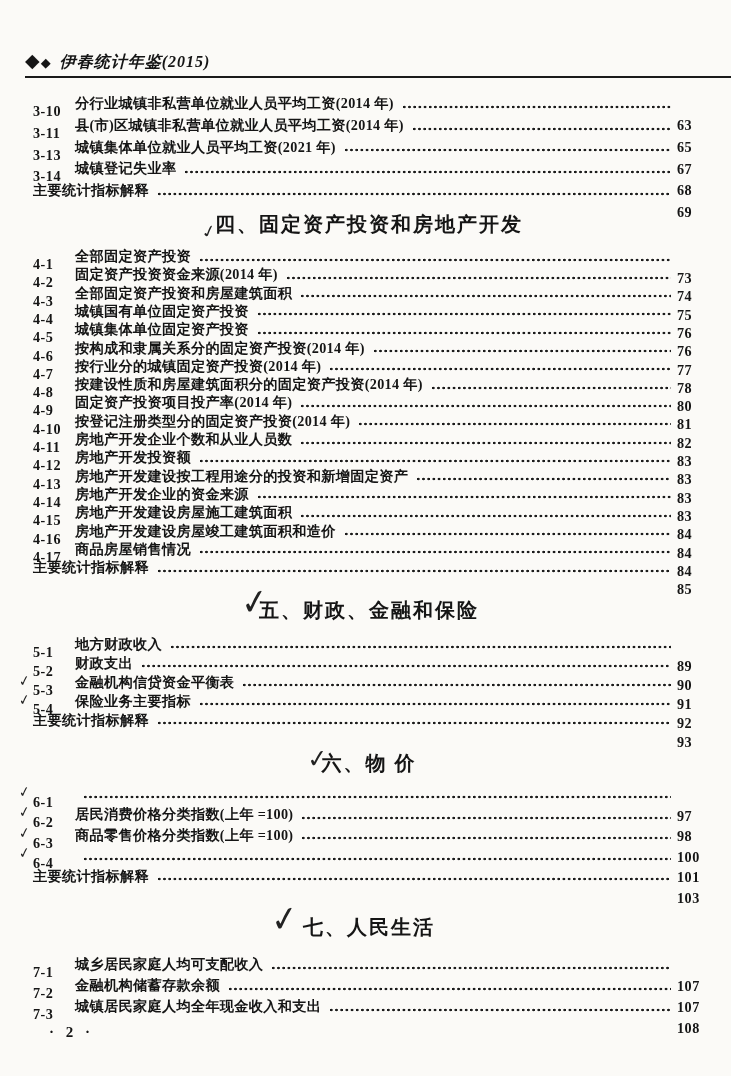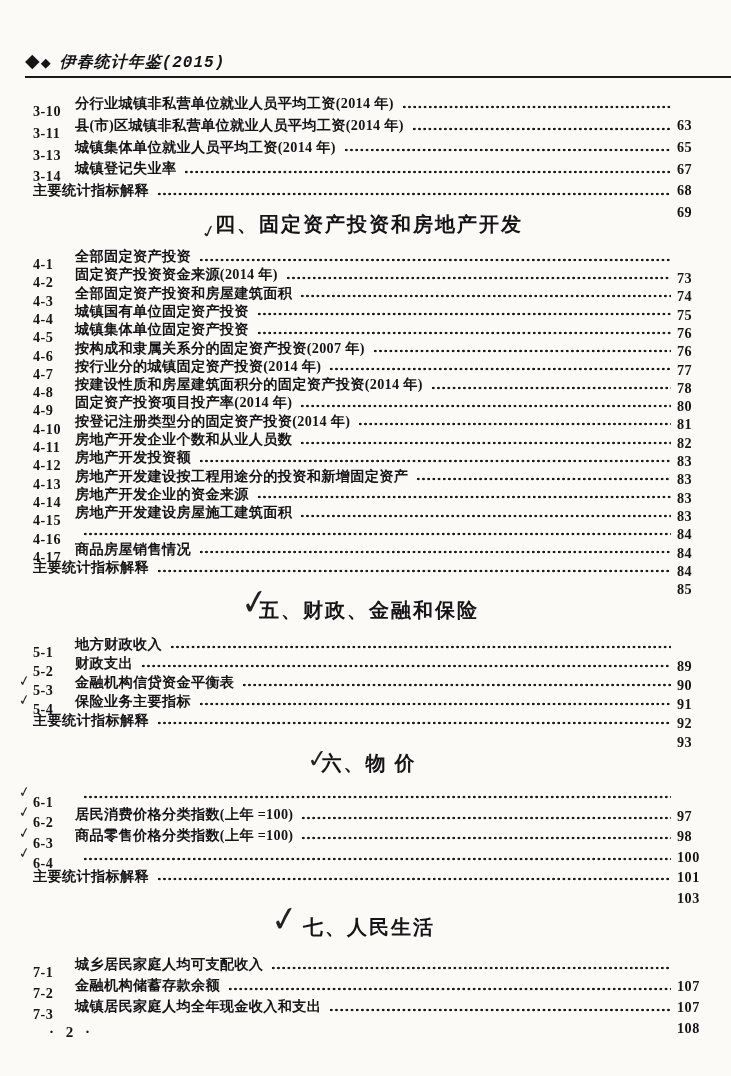--- a/index.html
+++ b/index.html
@@ -23,21 +23,20 @@
     align-items:baseline;
   }
   .d1{font-size:19px;line-height:19px;font-family:"DejaVu Sans",sans-serif;}
   .d2{font-size:13px;line-height:13px;margin-left:1px;font-family:"DejaVu Sans",sans-serif;}
   .htitle{
     margin-left:9px;
     font-size:16px;
     font-weight:bold;
     font-style:italic;
     letter-spacing:1px;
-    font-family:Liberation Mono, monospace;
   }
 
   
   .toc{margin:15px 26px 0 33px;}
 
   .toc-row{
     display:flex;
     align-items:center;
     position:relative;
     font-size:14.2px;
@@ -124,21 +123,21 @@
           <span class="pg">63</span>
         </div>
         <div class="toc-row">
           <span class="num">3-11</span>
           <span class="title">县(市)区城镇非私营单位就业人员平均工资(2014 年)</span>
           <span class="leader"></span>
           <span class="pg">65</span>
         </div>
         <div class="toc-row">
           <span class="num">3-13</span>
-          <span class="title">城镇集体单位就业人员平均工资(2014 年)</span>
+          <span class="title">城镇集体单位就业人员平均工资(2021 年)</span>
           <span class="leader"></span>
           <span class="pg">67</span>
         </div>
         <div class="toc-row">
           <span class="num">3-14</span>
           <span class="title">城镇登记失业率</span>
           <span class="leader"></span>
           <span class="pg">68</span>
         </div>
         <div class="toc-row">
@@ -174,21 +173,21 @@
           <span class="pg">76</span>
         </div>
         <div class="toc-row">
           <span class="num">4-5</span>
           <span class="title">城镇集体单位固定资产投资</span>
           <span class="leader"></span>
           <span class="pg">76</span>
         </div>
         <div class="toc-row">
           <span class="num">4-6</span>
-          <span class="title">按构成和隶属关系分的固定资产投资(2007 年)</span>
+          <span class="title">按构成和隶属关系分的固定资产投资(2014 年)</span>
           <span class="leader"></span>
           <span class="pg">77</span>
         </div>
         <div class="toc-row">
           <span class="num">4-7</span>
           <span class="title">按行业分的城镇固定资产投资(2014 年)</span>
           <span class="leader"></span>
           <span class="pg">78</span>
         </div>
         <div class="toc-row">
@@ -234,20 +233,21 @@
           <span class="pg">83</span>
         </div>
         <div class="toc-row">
           <span class="num">4-15</span>
           <span class="title">房地产开发建设房屋施工建筑面积</span>
           <span class="leader"></span>
           <span class="pg">84</span>
         </div>
         <div class="toc-row">
           <span class="num">4-16</span>
+          <span class="title">房地产开发建设房屋竣工建筑面积和造价</span>
           <span class="leader"></span>
           <span class="pg">84</span>
         </div>
         <div class="toc-row">
           <span class="num">4-17</span>
           <span class="title">商品房屋销售情况</span>
           <span class="leader"></span>
           <span class="pg">84</span>
         </div>
         <div class="toc-row">

